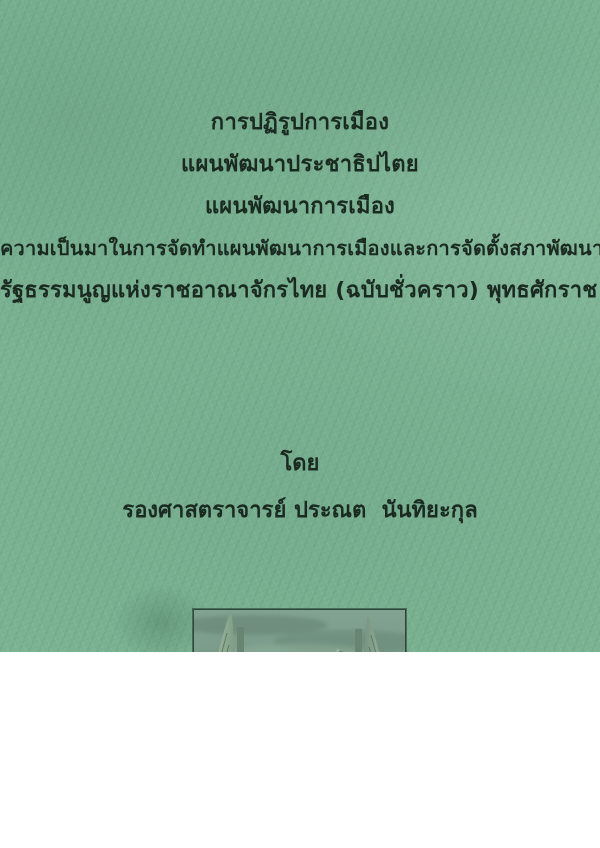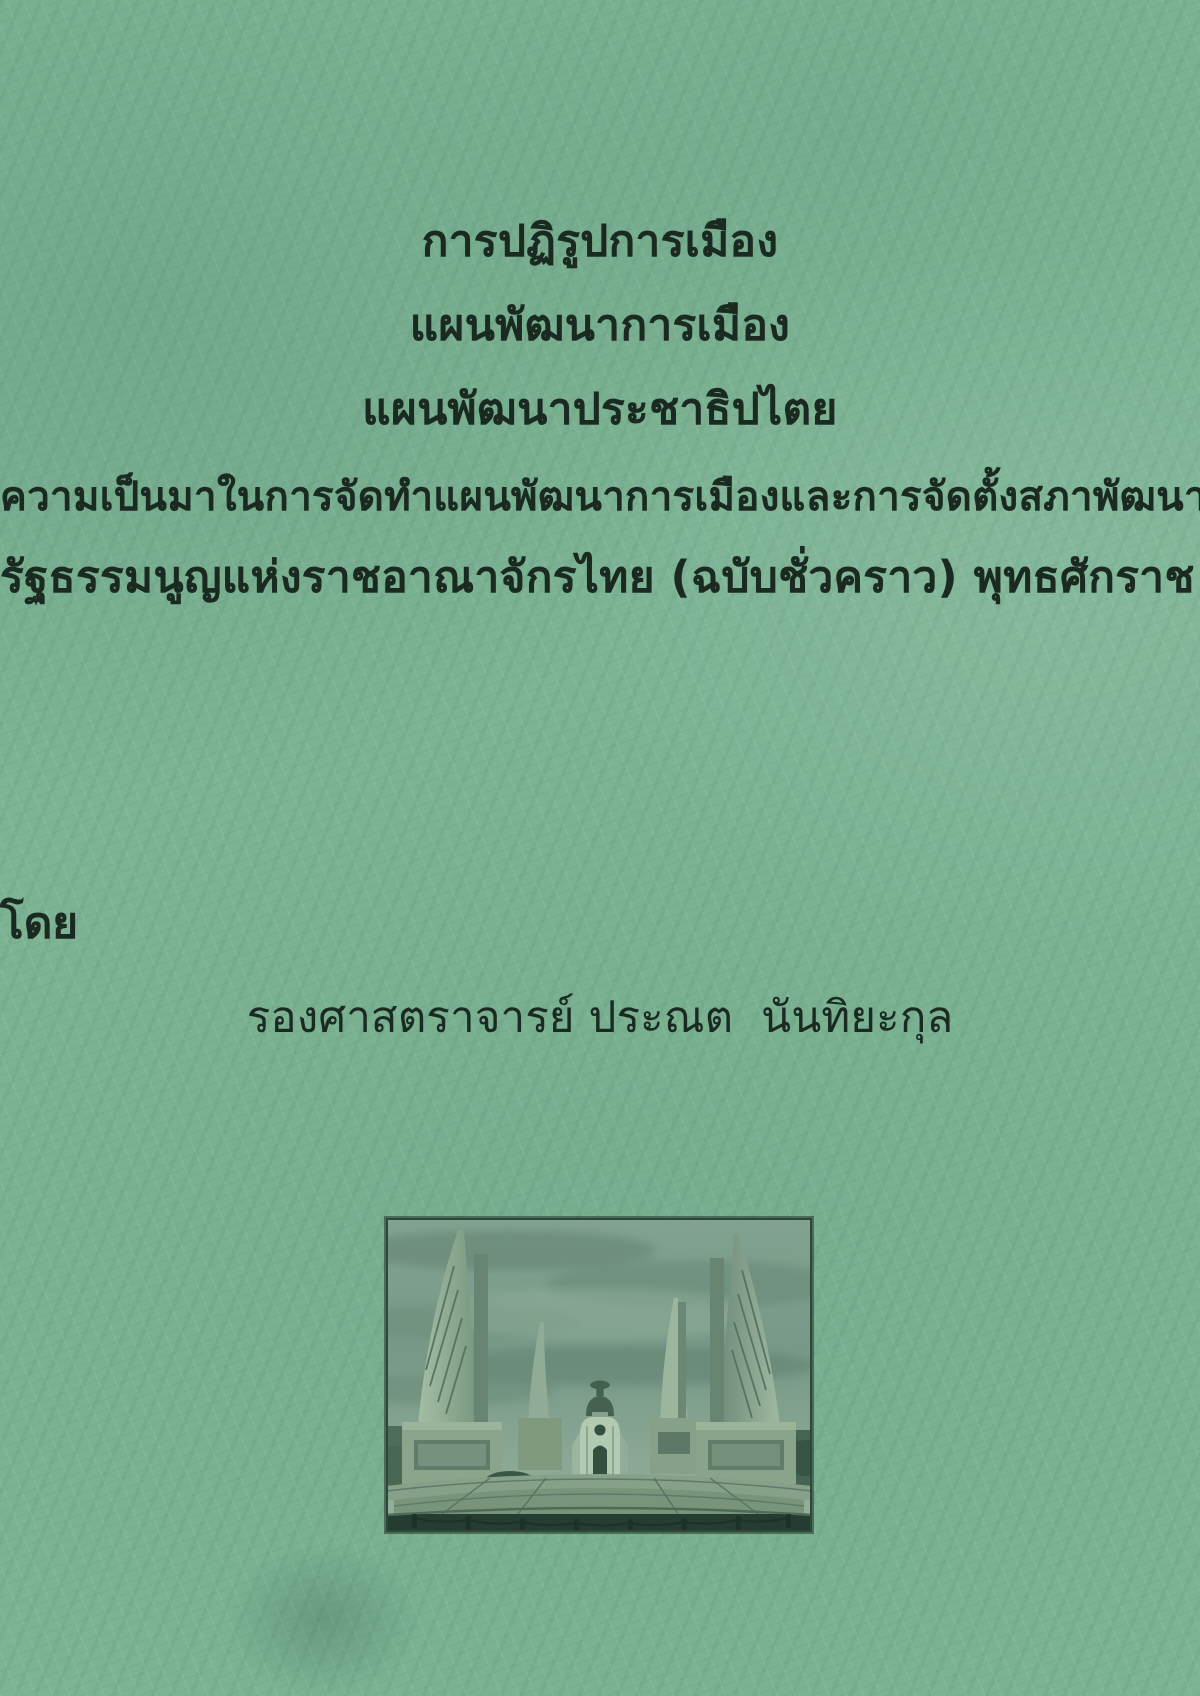--- a/index.html
+++ b/index.html
@@ -1,18 +1,18 @@
 <!DOCTYPE html>
 <html lang="th"><head>
 <meta charset="utf-8">
 <style>
   html,body{margin:0;padding:0;}
   .page{
     position:relative;
-    width:600px;height:848px;
+    width:600px;height:652px;
     overflow:hidden;
     font-family:"DejaVu Sans","Liberation Sans",sans-serif;
     background-color:#7cb494;
     background-image:
       radial-gradient(ellipse 500px 380px at 12% 18%, rgba(28,66,48,.10), transparent 65%),
       radial-gradient(ellipse 420px 300px at 88% 35%, rgba(255,255,255,.07), transparent 60%),
       radial-gradient(ellipse 600px 420px at 50% 75%, rgba(28,66,48,.06), transparent 70%),
       radial-gradient(ellipse 350px 250px at 70% 8%,  rgba(28,66,48,.07), transparent 70%),
       radial-gradient(ellipse 70px 55px at 27% 95.5%, rgba(20,50,36,.18), transparent 70%),
       repeating-linear-gradient(112deg, rgba(22,60,44,.045) 0 2px, transparent 2px 9px),
@@ -29,48 +29,48 @@
     line-height:42px;
     font-size:22px;
     font-weight:600;
     white-space:nowrap;
     letter-spacing:.2px;
   }
   .t-line.long{font-size:20px;}
   .byline{
     position:absolute;
     top:448px;left:0;right:0;
-    text-align:left;
+    text-align:center;
     font-size:22px;font-weight:600;line-height:30px;
   }
   .author{
     position:absolute;
     top:494px;left:0;right:0;
     text-align:center;
-    font-size:22px;font-weight:400;line-height:32px;
+    font-size:22px;font-weight:700;line-height:32px;
     white-space:pre;
   }
   .photo{
     position:absolute;
     left:193px;top:609px;
     width:213px;height:157px;
     margin:0;
     box-shadow:0 0 0 1px rgba(32,54,43,.55);
   }
   .photo svg{display:block;width:100%;height:100%;}
 </style>
 </head>
 <body>
 
 <div class="page">
 
   <div class="title-block">
     <div class="t-line">การปฏิรูปการเมือง</div>
+    <div class="t-line">แผนพัฒนาประชาธิปไตย</div>
     <div class="t-line">แผนพัฒนาการเมือง</div>
-    <div class="t-line">แผนพัฒนาประชาธิปไตย</div>
     <div class="t-line long">ความเป็นมาในการจัดทำแผนพัฒนาการเมืองและการจัดตั้งสภาพัฒนาการเมือง</div>
     <div class="t-line">รัฐธรรมนูญแห่งราชอาณาจักรไทย (ฉบับชั่วคราว) พุทธศักราช 2557</div>
   </div>
 
   <div class="byline">โดย</div>
 
   <div class="author">รองศาสตราจารย์ ประณต  นันทิยะกุล</div>
 
   <figure class="photo" role="img" aria-label="Democracy Monument, Bangkok — green duotone photograph">
     <svg viewBox="0 0 213 157" preserveAspectRatio="none">

